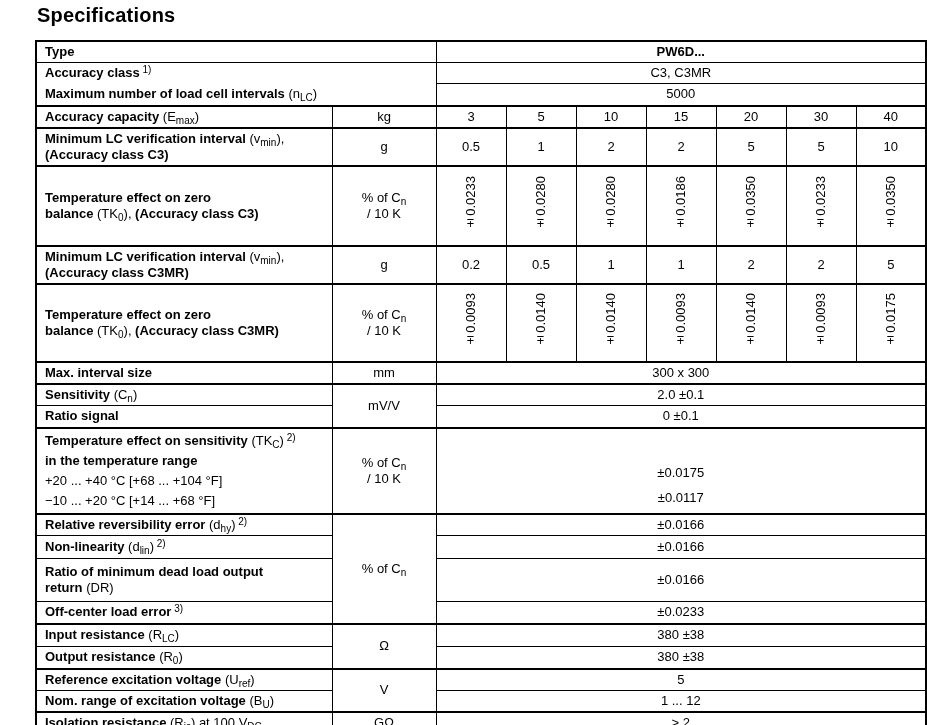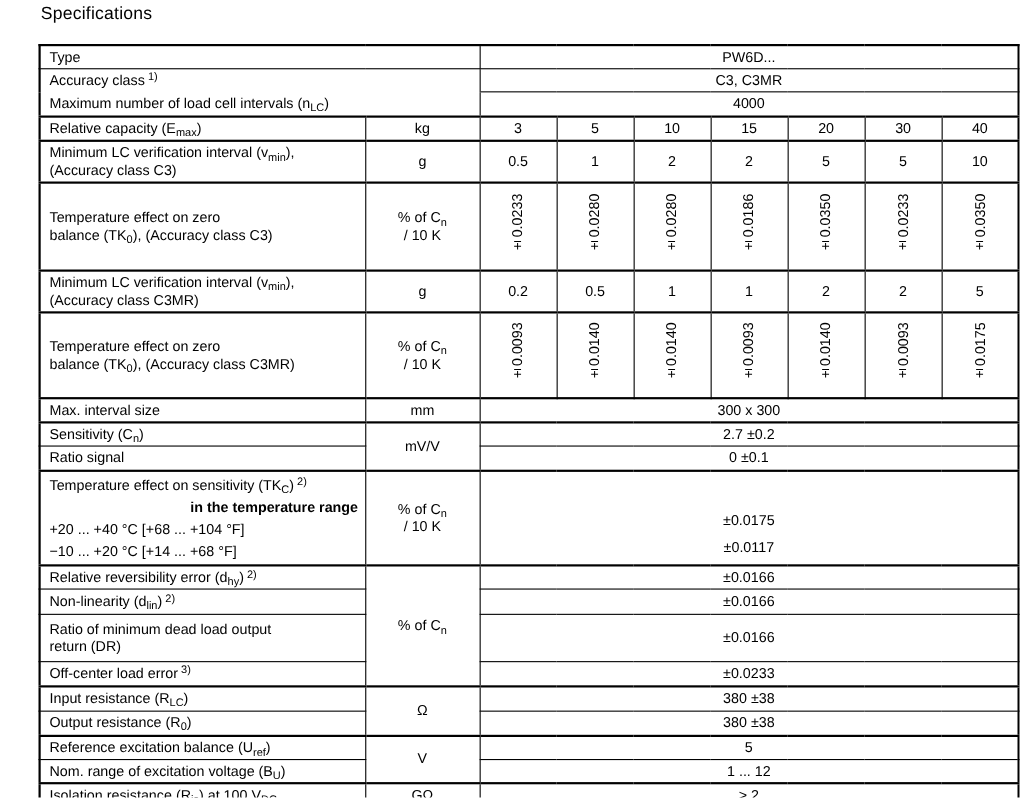--- a/index.html
+++ b/index.html
@@ -2,41 +2,41 @@
 <html><head>
 <meta charset="utf-8">
 <style>
   html,body{margin:0;padding:0;}
   body{
     width:927px;height:725px;overflow:hidden;background:#ffffff;
     font-family:"Liberation Sans",sans-serif;color:#000;position:relative;
   }
   .title{
     position:absolute;left:37px;top:4px;
-    font-size:16px;font-weight:400;letter-spacing:0.2px;
+    font-size:20px;font-weight:700;letter-spacing:0.2px;
   }
   table.spec{
     position:absolute;left:35px;top:40px;
     border-collapse:collapse;table-layout:fixed;width:890px;
     border:2px solid #000;
   }
   td{
     border:1px solid #000;
     font-size:13px;line-height:16px;
     vertical-align:middle;padding:0;
     overflow:hidden;
   }
   tr.thick > td{border-top-width:2px;}
   td.lbl{text-align:left;padding:2px 6px 2px 8px;}
   td.unit,td.val{text-align:center;}
-  .b{font-weight:400;}
+  .b{font-weight:700;}
   sub,sup{font-size:10px;line-height:0;}
   sub{vertical-align:-3px;}
   sup{vertical-align:4px;}
-  .cline{display:block;text-align:right;font-weight:700;}
+  .cline{display:block;text-align:left;font-weight:700;}
   td.nbb{border-bottom:0;}
   td.nbt{border-top:0;}
   td.vert{vertical-align:middle;text-align:center;}
   .vtext{
     display:inline-block;
     writing-mode:vertical-rl;
     transform:rotate(180deg);
     white-space:nowrap;
     font-size:13px;line-height:14px;
   }
@@ -69,25 +69,25 @@
     <td class="val b" colspan="7">PW6D...</td>
   </tr>
 
   <tr style="height:21px">
     <td class="lbl nbb" colspan="2"><span class="b">Accuracy class</span><sup> 1)</sup></td>
     <td class="val" colspan="7">C3, C3MR</td>
   </tr>
 
   <tr style="height:22px">
     <td class="lbl nbt" colspan="2"><span class="b">Maximum number of load cell intervals </span><span>(n</span><sub>LC</sub><span>)</span></td>
-    <td class="val" colspan="7">4000</td>
+    <td class="val" colspan="7">5000</td>
   </tr>
 
   <tr style="height:22px" class="thick">
-    <td class="lbl"><span class="b">Relative capacity </span><span>(E</span><sub>max</sub><span>)</span></td>
+    <td class="lbl"><span class="b">Accuracy capacity </span><span>(E</span><sub>max</sub><span>)</span></td>
     <td class="unit">kg</td>
     <td class="val">3</td>
     <td class="val">5</td>
     <td class="val">10</td>
     <td class="val">15</td>
     <td class="val">20</td>
     <td class="val">30</td>
     <td class="val">40</td>
   </tr>
 
@@ -141,21 +141,21 @@
 
   <tr style="height:21px" class="thick">
     <td class="lbl"><span class="b">Max. interval size</span></td>
     <td class="unit">mm</td>
     <td class="val" colspan="7">300 x 300</td>
   </tr>
 
   <tr style="height:22px" class="thick">
     <td class="lbl"><span class="b">Sensitivity </span><span>(C</span><sub>n</sub><span>)</span></td>
     <td class="unit" rowspan="2">mV/V</td>
-    <td class="val" colspan="7">2.7 ±0.2</td>
+    <td class="val" colspan="7">2.0 ±0.1</td>
   </tr>
 
   <tr style="height:22px">
     <td class="lbl"><span class="b">Ratio signal</span></td>
     <td class="val" colspan="7">0 ±0.1</td>
   </tr>
 
   <tr style="height:82px" class="thick">
     <td class="lbl lh20"><span class="b">Temperature effect on sensitivity </span><span>(TK</span><sub>C</sub><span>)</span><sup> 2)</sup><span class="cline">in the temperature range</span><span>+20 ... +40 °C [+68 ... +104 °F]</span><br><span>−10 ... +20 °C [+14 ... +68 °F]</span></td>
     <td class="unit"><span>% of C</span><sub>n</sub><br><span>/ 10 K</span></td>
@@ -193,21 +193,21 @@
     <td class="unit" rowspan="2">Ω</td>
     <td class="val" colspan="7">380 ±38</td>
   </tr>
 
   <tr style="height:22px">
     <td class="lbl"><span class="b">Output resistance </span><span>(R</span><sub>0</sub><span>)</span></td>
     <td class="val" colspan="7">380 ±38</td>
   </tr>
 
   <tr style="height:21px" class="thick">
-    <td class="lbl"><span class="b">Reference excitation balance </span><span>(U</span><sub>ref</sub><span>)</span></td>
+    <td class="lbl"><span class="b">Reference excitation voltage </span><span>(U</span><sub>ref</sub><span>)</span></td>
     <td class="unit" rowspan="2">V</td>
     <td class="val" colspan="7">5</td>
   </tr>
 
   <tr style="height:20px">
     <td class="lbl"><span class="b">Nom. range of excitation voltage </span><span>(B</span><sub>U</sub><span>)</span></td>
     <td class="val" colspan="7">1 ... 12</td>
   </tr>
 
   <tr style="height:21px" class="thick">

